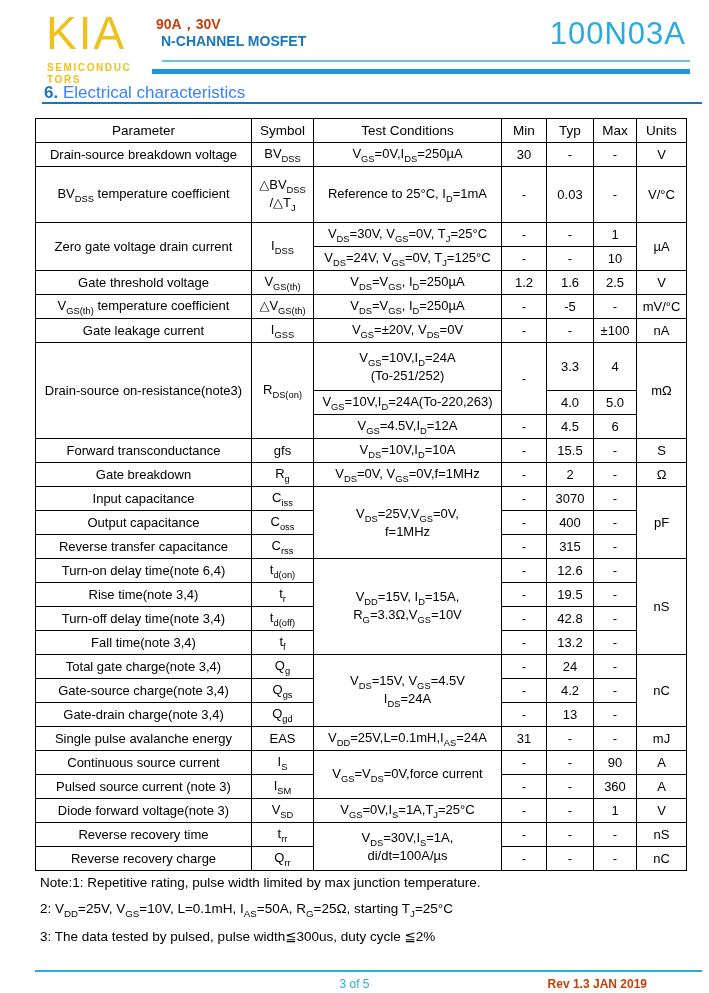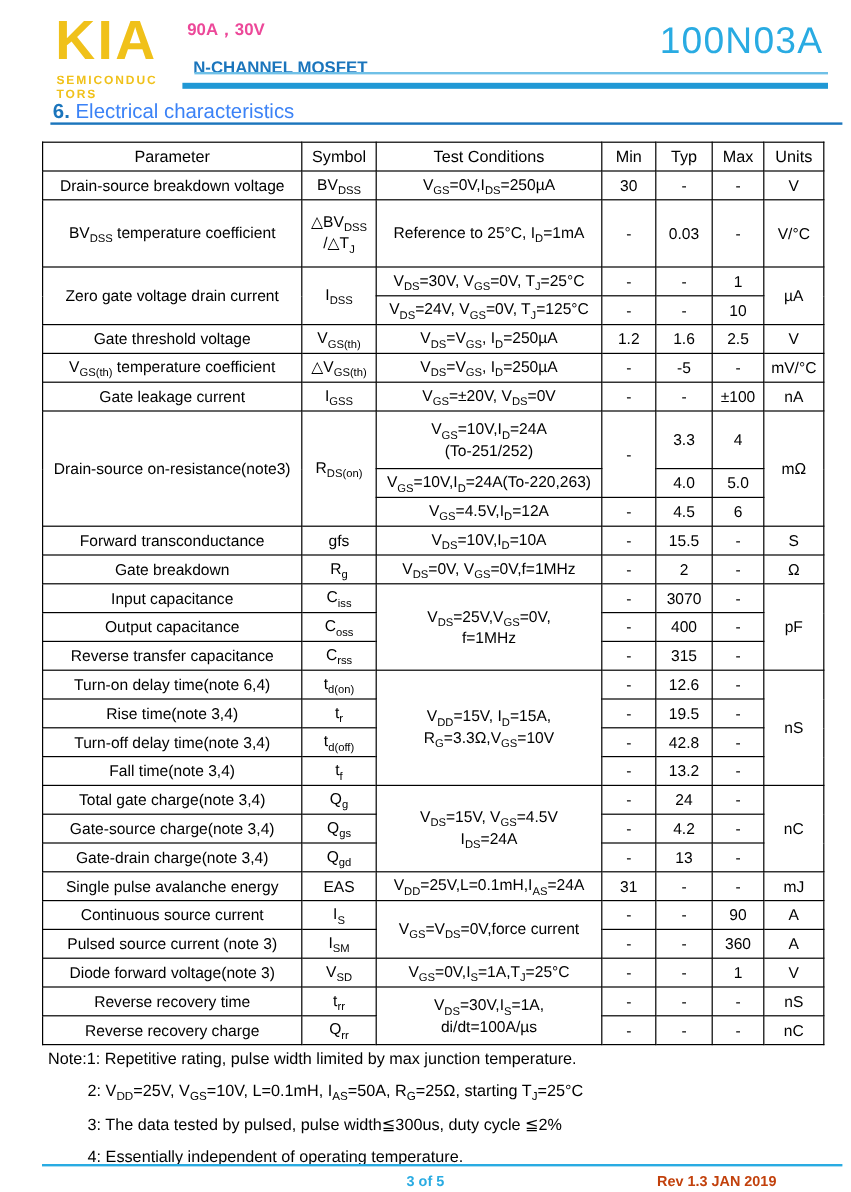--- a/index.html
+++ b/index.html
@@ -1,24 +1,24 @@
 <!DOCTYPE html>
 <html><head>
 <meta charset="utf-8">
 <style>
   html,body{margin:0;padding:0;background:#fff;}
   .page{position:relative;width:709px;height:993px;background:#fff;overflow:hidden;
         font-family:"Liberation Sans",sans-serif;color:#000;}
   
-  .logo-kia{position:absolute;left:46px;top:10px;font-size:46px;font-weight:700;
+  .logo-kia{position:absolute;left:46px;top:10px;font-size:46px;font-weight:400;
             color:#F0C11A;letter-spacing:2px;line-height:1;}
   .logo-sub{position:absolute;left:47px;top:62px;width:86px;font-size:10px;font-weight:bold;
             color:#F0C11A;letter-spacing:1.6px;line-height:1.2;word-break:break-all;}
-  .rating-line{position:absolute;left:156px;top:16px;font-size:14px;font-weight:bold;color:#ec4899;}
-  .type-line{position:absolute;left:161px;top:48px;font-size:14px;font-weight:bold;color:#1B75BC;}
+  .rating-line{position:absolute;left:156px;top:16px;font-size:14px;font-weight:bold;color:#c2410c;}
+  .type-line{position:absolute;left:161px;top:33px;font-size:14px;font-weight:bold;color:#1B75BC;}
   .part-number{position:absolute;right:23px;top:16px;font-size:31px;color:#29ABE2;letter-spacing:1px;}
   .line-thin{position:absolute;left:162px;right:19px;top:60px;height:2px;background:#6FC0E7;}
   .line-thick{position:absolute;left:152px;right:19px;top:69px;height:5px;background:#2098D5;}
   .section-heading{position:absolute;left:44px;top:83px;font-size:17px;}
   .sec-num{color:#1B75BC;font-weight:bold;}
   .sec-title{color:#3b82f6;}
   .section-rule{position:absolute;left:42px;right:7px;top:102px;height:2px;background:#1B75BC;}
   .ta-note{position:absolute;right:24px;top:105px;font-size:12.5px;color:#000;}
   
   table.ec{position:absolute;left:35px;top:118px;width:651px;border-collapse:collapse;
@@ -30,25 +30,25 @@
   tr.h56>td{height:55px;}
   tr.h48>td{height:47px;}
   td.param{text-align:left;padding-left:6px;}
   td.gray-b{border-bottom:1px solid #999;}
   sub{font-size:0.72em;}
   .vtop{vertical-align:top;}
   .dash-top{height:47px;display:flex;align-items:center;justify-content:center;}
   
   .notes{position:absolute;left:40px;top:875px;font-size:13.5px;}
   .note-line{margin-bottom:9px;line-height:1.25;}
-  .note-indent{margin-left:33px;}
+  .note-indent{}
   
   .footer-rule{position:absolute;left:35px;right:7px;top:970px;height:2px;background:#29ABE2;}
   .footer-page{position:absolute;left:0;right:0;top:977px;text-align:center;
-               font-size:12px;font-weight:bold;color:#29ABE2;}
+               font-size:12px;font-weight:normal;color:#29ABE2;}
   .footer-rev{position:absolute;right:62px;top:977px;font-size:12px;font-weight:bold;color:#c2410c;}
 </style>
 </head>
 <body>
 
 <div class="page">
 
   <div class="logo-kia">KIA</div>
   <div class="logo-sub">SEMICONDUCTORS</div>
   <div class="rating-line">90A，30V</div>
@@ -345,20 +345,19 @@
       <td>-</td>
       <td>nC</td>
     </tr>
   </tbody>
     </table>
 
   <div class="notes">
     <div class="note-line">Note:1: Repetitive rating, pulse width limited by max junction temperature.</div>
     <div class="note-line note-indent">2: V<sub>DD</sub>=25V, V<sub>GS</sub>=10V, L=0.1mH, I<sub>AS</sub>=50A, R<sub>G</sub>=25Ω, starting T<sub>J</sub>=25°C</div>
     <div class="note-line note-indent">3: The data tested by pulsed, pulse width≦300us, duty cycle ≦2%</div>
-    <div class="note-line note-indent">4: Essentially independent of operating temperature.</div>
   </div>
 
   <div class="footer-rule"></div>
   <div class="footer-page">3 of 5</div>
   <div class="footer-rev">Rev 1.3 JAN 2019</div>
 
 </div>
 
 </body></html>

